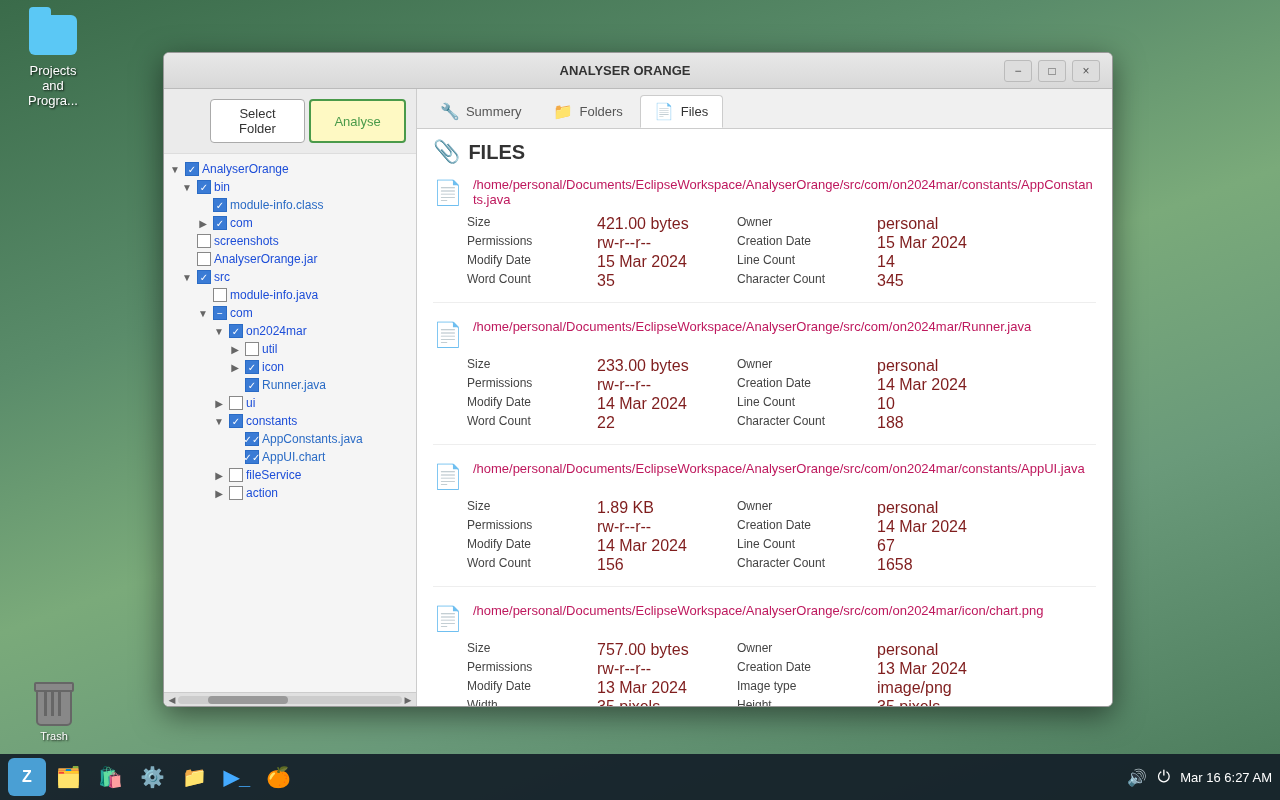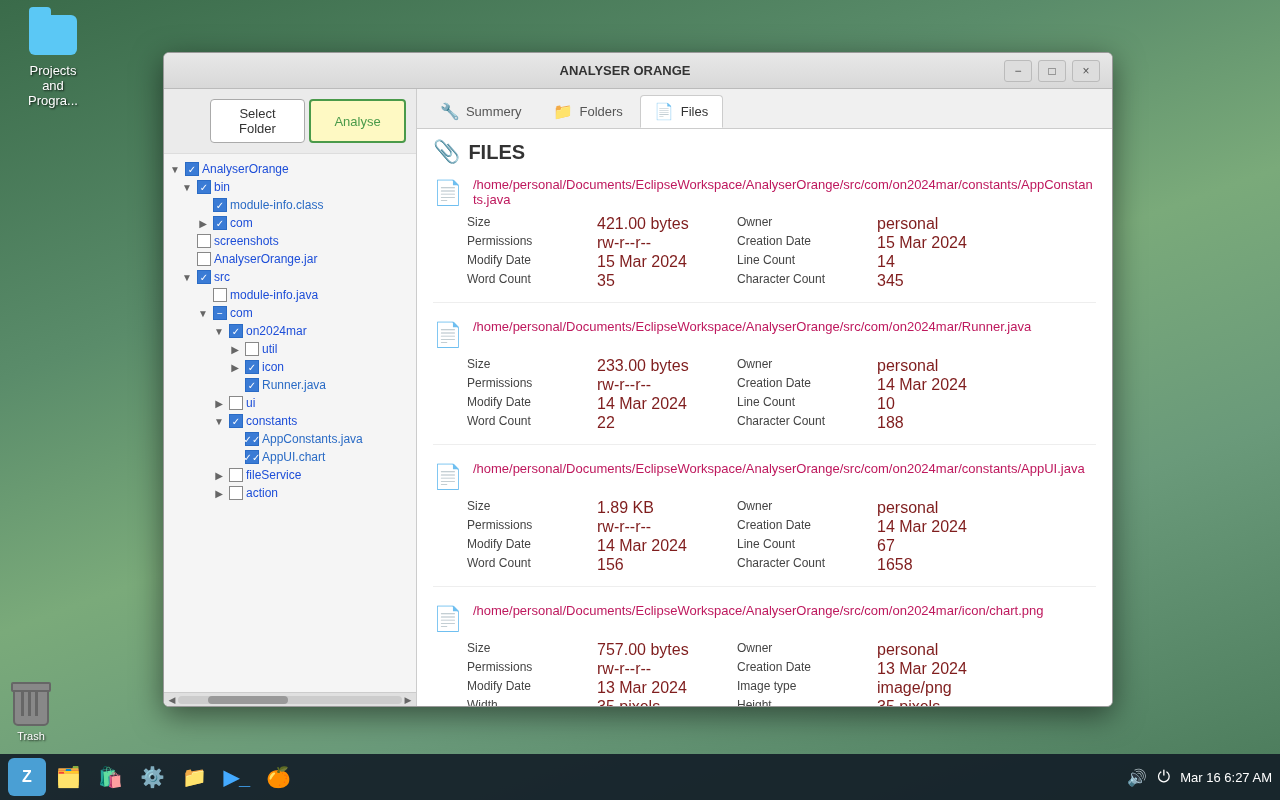--- a/index.html
+++ b/index.html
@@ -53,21 +53,21 @@
       font-size: 13px;
       text-align: center;
       margin-top: 8px;
       text-shadow: 1px 1px 2px rgba(0,0,0,0.8);
     }
 
     
     .trash-icon {
       position: absolute;
       bottom: 58px;
-      left: 13px;
+      left: 36px;
       display: flex;
       flex-direction: column;
       align-items: center;
       cursor: pointer;
     }
     .trash-body {
       width: 36px;
       height: 38px;
       background: #888;
       border-radius: 2px 2px 5px 5px;

